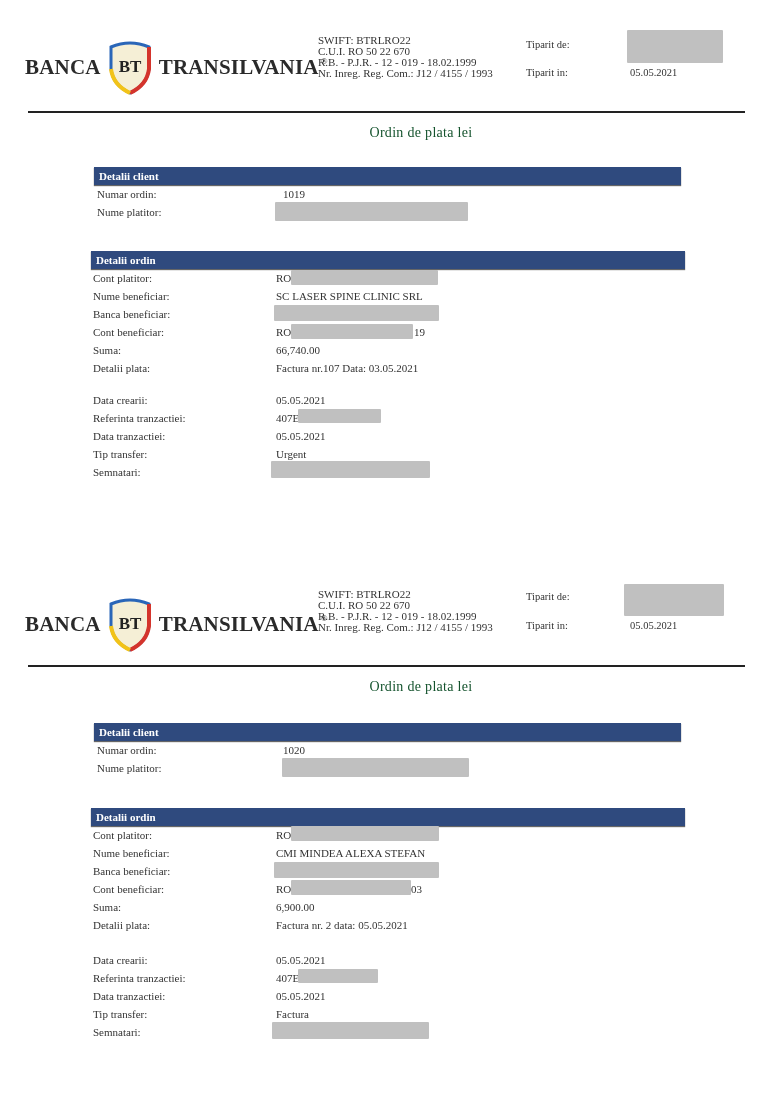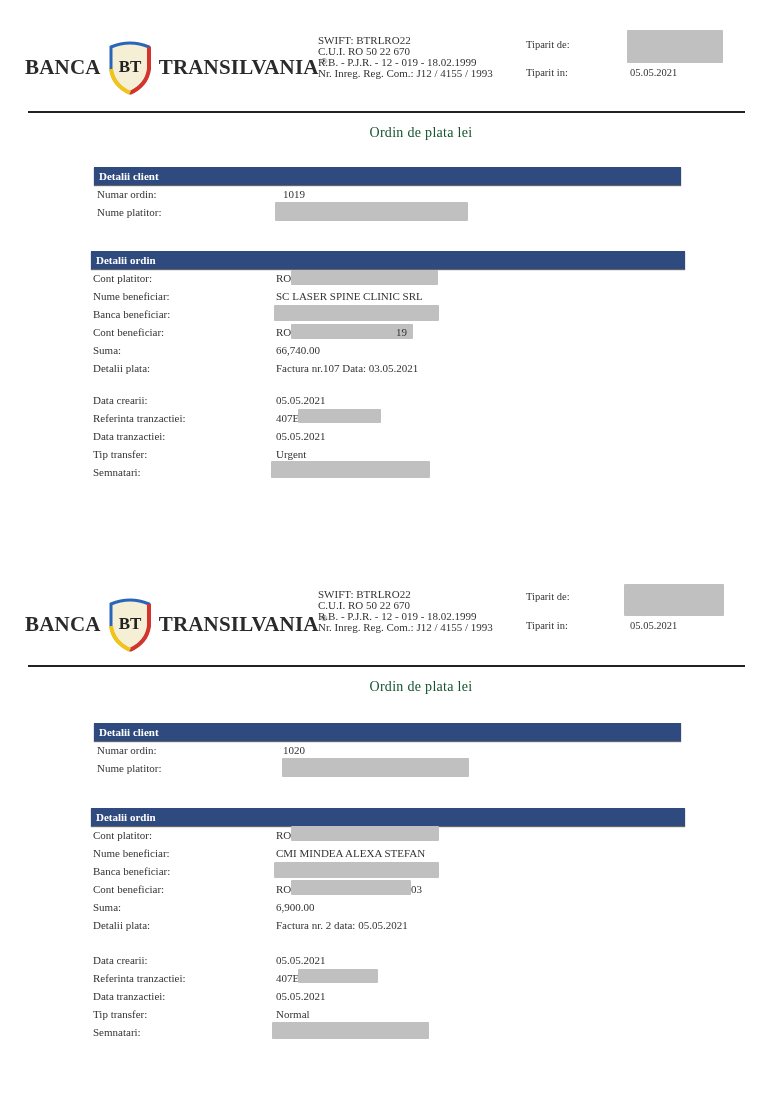--- a/index.html
+++ b/index.html
@@ -60,21 +60,21 @@
   <div class="lbl" style="left:93px;top:247px;">Cont platitor:</div>
   <div class="val" style="left:276px;top:247px;">RO</div>
   <div class="redact" style="left:291px;top:245px;width:147px;height:15px;"></div>
   <div class="lbl" style="left:93px;top:265px;">Nume beneficiar:</div>
   <div class="val" style="left:276px;top:265px;">SC LASER SPINE CLINIC SRL</div>
   <div class="lbl" style="left:93px;top:283px;">Banca beneficiar:</div>
   <div class="redact" style="left:274px;top:280px;width:165px;height:16px;"></div>
   <div class="lbl" style="left:93px;top:301px;">Cont beneficiar:</div>
   <div class="val" style="left:276px;top:301px;">RO</div>
   <div class="redact" style="left:291px;top:299px;width:122px;height:15px;"></div>
-  <div class="val" style="left:396px;top:301px;">19</div>
+  <div class="val" style="left:414px;top:301px;">19</div>
   <div class="lbl" style="left:93px;top:319px;">Suma:</div>
   <div class="val" style="left:276px;top:319px;">66,740.00</div>
   <div class="lbl" style="left:93px;top:337px;">Detalii plata:</div>
   <div class="val" style="left:276px;top:337px;">Factura nr.107 Data: 03.05.2021</div>
 
   <div class="lbl" style="left:93px;top:369px;">Data crearii:</div>
   <div class="val" style="left:276px;top:369px;">05.05.2021</div>
   <div class="lbl" style="left:93px;top:387px;">Referinta tranzactiei:</div>
   <div class="val" style="left:276px;top:387px;">407E</div>
   <div class="redact" style="left:298px;top:384px;width:83px;height:14px;"></div>
@@ -136,16 +136,16 @@
   <div class="val" style="left:276px;top:337px;text-align:right;">Factura nr. 2 data: 05.05.2021</div>
 
   <div class="lbl" style="left:93px;top:372px;">Data crearii:</div>
   <div class="val" style="left:276px;top:372px;">05.05.2021</div>
   <div class="lbl" style="left:93px;top:390px;">Referinta tranzactiei:</div>
   <div class="val" style="left:276px;top:390px;">407E</div>
   <div class="redact" style="left:298px;top:387px;width:80px;height:14px;"></div>
   <div class="lbl" style="left:93px;top:408px;">Data tranzactiei:</div>
   <div class="val" style="left:276px;top:408px;">05.05.2021</div>
   <div class="lbl" style="left:93px;top:426px;">Tip transfer:</div>
-  <div class="val" style="left:276px;top:426px;">Normal</div>
+  <div class="val" style="left:276px;top:426px;">Factura</div>
   <div class="lbl" style="left:93px;top:444px;">Semnatari:</div>
   <div class="redact" style="left:272px;top:440px;width:157px;height:17px;"></div>
 </div>
 
 </body></html>

